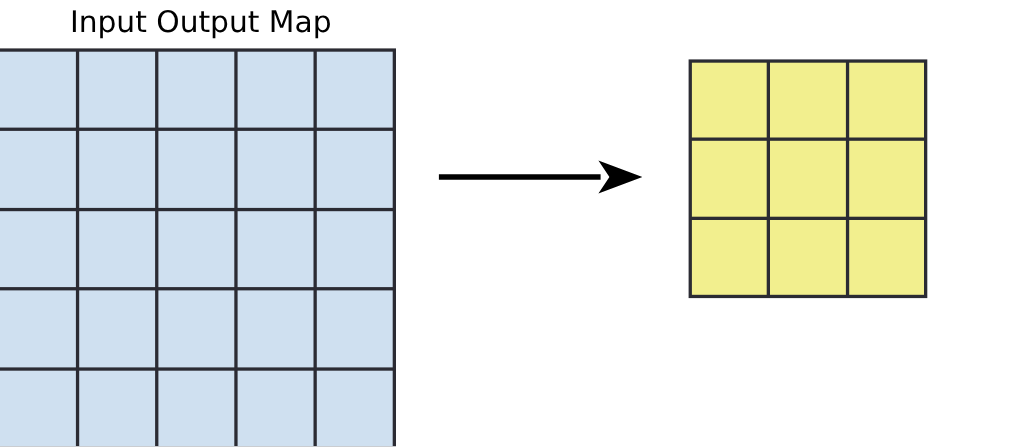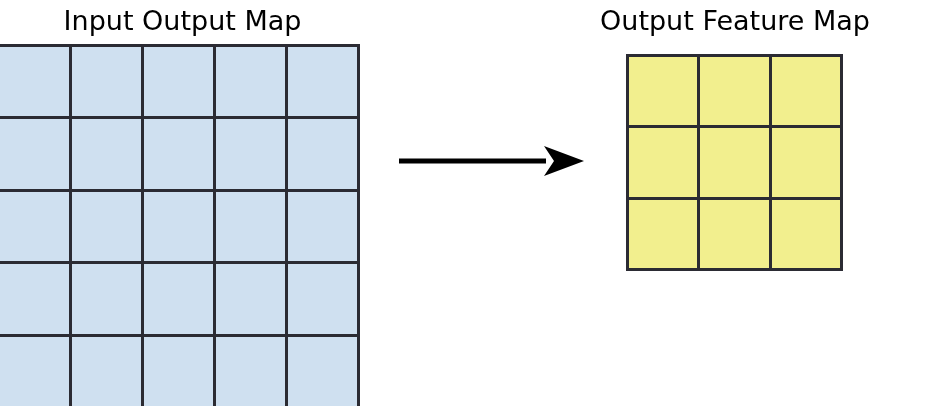--- a/index.html
+++ b/index.html
@@ -78,21 +78,20 @@
     height: 38px;
   }
 </style>
 </head>
 <body>
 
 <div id="canvas">
 
   <div class="title" id="input-title">Input Output Map</div>
 
-  <div class="title" id="output-title">Output Feature Map</div>
 
   <div class="grid" id="input-grid">
     <div class="cell"></div>
     <div class="cell"></div>
     <div class="cell"></div>
     <div class="cell"></div>
     <div class="cell"></div>
     <div class="cell"></div>
     <div class="cell"></div>
     <div class="cell"></div>

